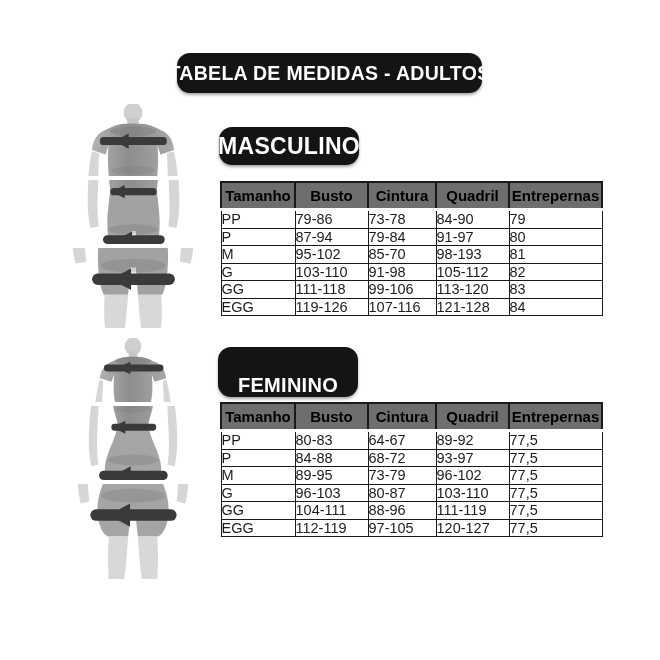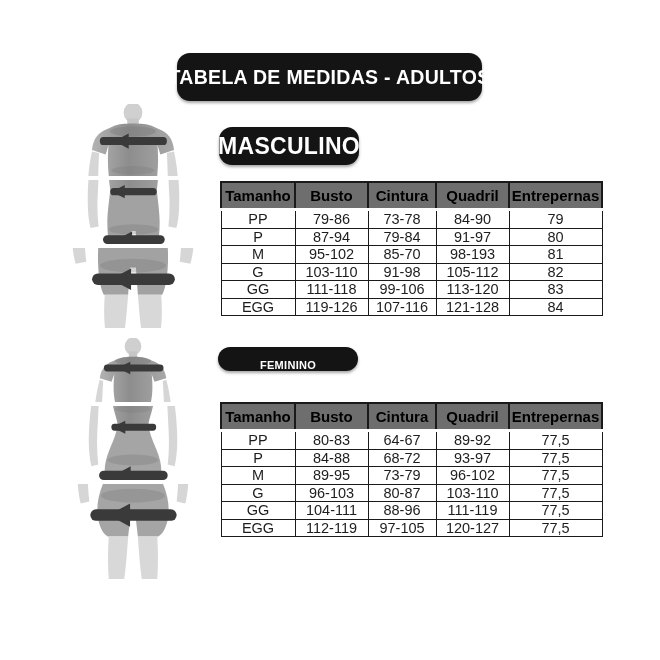--- a/index.html
+++ b/index.html
@@ -20,23 +20,23 @@
     color: #ffffff;
     border-radius: 13px;
     display: flex;
     align-items: center;
     justify-content: center;
     font-weight: bold;
     box-shadow: 0 2px 3px rgba(0,0,0,0.35);
     letter-spacing: 0.3px;
     white-space: nowrap;
   }
-  .title-banner   { left: 177px; top: 53px;  width: 305px; height: 48px; font-size: 19.5px; }
+  .title-banner   { left: 177px; top: 53px;  width: 305px; height: 40px; font-size: 19.5px; }
   .masc-pill      { left: 219px; top: 127px; width: 140px; height: 38px; font-size: 23px; }
-  .fem-pill       { left: 218px; top: 347px; width: 140px; height: 24px; font-size: 11px; align-items: flex-end; }
+  .fem-pill       { left: 218px; top: 347px; width: 140px; height: 50px; font-size: 20px; align-items: flex-end; }
 
   
   .size-table {
     position: absolute;
     border-collapse: collapse;
     table-layout: fixed;
     width: 381px;
     background: #ffffff;
   }
   .size-table.masc { left: 220px; top: 181px; }
@@ -50,21 +50,20 @@
     border: 2px solid #1a1a1a;
     border-bottom: 3px solid #ffffff;
     padding: 0;
     text-align: center;
   }
   .size-table td {
     font-size: 14.5px;
     height: 16.5px;
     border: 1.5px solid #1a1a1a;
     padding: 0;
-    text-align: center;
     color: #1d1d1d;
     background: #ffffff;
   }
 
   
   .figure-col {
     position: absolute;
     width: 146px;
     display: flex;
     flex-direction: column;

